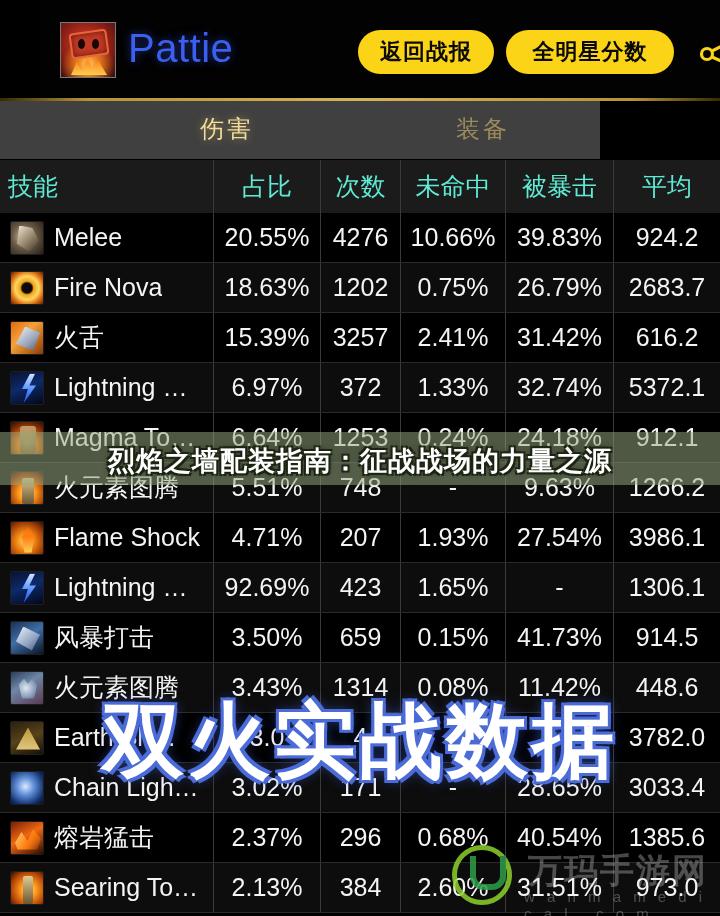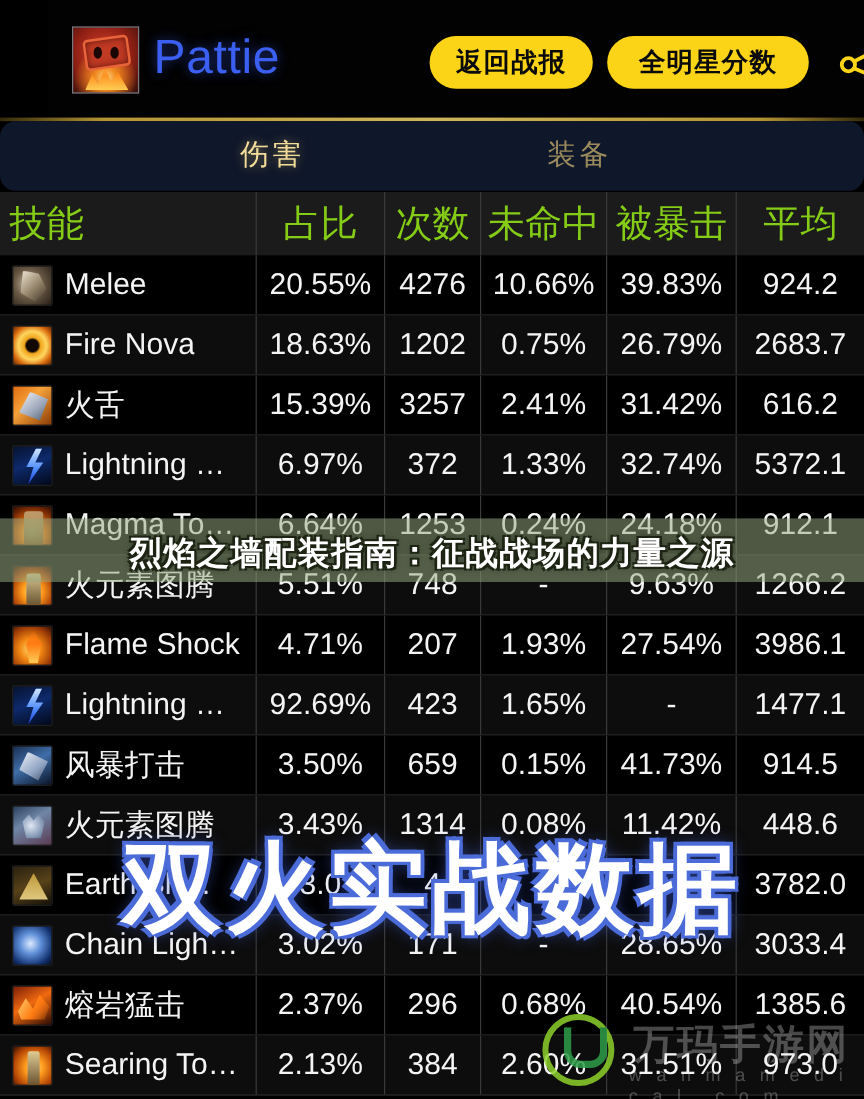--- a/index.html
+++ b/index.html
@@ -53,42 +53,42 @@
   #btn-allstar { left:466px; width:168px; }
   .shareicon { position:absolute; left:658px; top:34px; width:42px; height:40px; cursor:pointer; }
 
   .goldrule {
     position:absolute; left:0; top:98px; width:720px; height:3px;
     background:linear-gradient(to right,#3a2f0b,#c8a43a 12%,#e6c964 50%,#c8a43a 88%,#3a2f0b);
     opacity:.9;
   }
 
   
-  .tabbar { position:absolute; left:0; top:101px; width:720px; height:58px; background:#0f172a;border-radius:13px; }
+  .tabbar { position:absolute; left:0; top:101px; width:600px; height:58px; background:#404040; }
   .tab {
     position:absolute; top:12px; font-size:24px; letter-spacing:3px; cursor:pointer;
   }
   .tab.active { left:200px; color:#f3dd9a; text-shadow:0 0 8px rgba(230,200,110,.5); }
   .tab.inactive { left:456px; color:#9b8b5c; }
 
   
   .table { position:absolute; left:0; top:160px; width:720px; }
   .row { position:relative; width:720px; height:50px; display:flex; align-items:stretch; }
   .row.head { height:53px; background:#1b1b1b; }
   .row.body { background:#000; border-bottom:1px solid #2a2a2a; }
   .row.body.alt { background:#0d0d0d; }
   .cell { position:relative; display:flex; align-items:center; }
   .cell + .cell { border-left:1px solid #3a3a3a; }
   .c-skill { width:213px; padding-left:10px; }
   .c-pct   { width:107px; justify-content:center; }
   .c-cnt   { width:80px;  justify-content:center; }
   .c-miss  { width:105px; justify-content:center; }
   .c-crit  { width:108px; justify-content:center; }
   .c-avg   { width:107px; justify-content:center; }
-  .row.head .cell { color:#84cc16; font-size:31px; justify-content:center; }
+  .row.head .cell { color:#5eead4; font-size:25px; justify-content:center; }
   .row.head .c-skill { justify-content:flex-start; padding-left:8px; }
   .row.body .cell { color:#f4f4f4; font-size:25px; }
 
   .icon34 {
     width:34px; height:34px; flex:0 0 34px; margin-right:10px;
     border:1px solid #1e1e1e; border-radius:2px; overflow:hidden; position:relative;
   }
   .skilltext { font-size:25px; white-space:nowrap; overflow:hidden; text-overflow:clip; }
 
   
@@ -306,21 +306,21 @@
 
     <div class="row body alt">
       <div class="cell c-skill">
         <span class="icon34 ic-lightning"></span>
         <span class="skilltext">Lightning …</span>
       </div>
       <div class="cell c-pct">92.69%</div>
       <div class="cell c-cnt">423</div>
       <div class="cell c-miss">1.65%</div>
       <div class="cell c-crit">-</div>
-      <div class="cell c-avg">1477.1</div>
+      <div class="cell c-avg">1306.1</div>
     </div>
 
     <div class="row body">
       <div class="cell c-skill">
         <span class="icon34 ic-stormstrike"></span>
         <span class="skilltext">风暴打击</span>
       </div>
       <div class="cell c-pct">3.50%</div>
       <div class="cell c-cnt">659</div>
       <div class="cell c-miss">0.15%</div>

